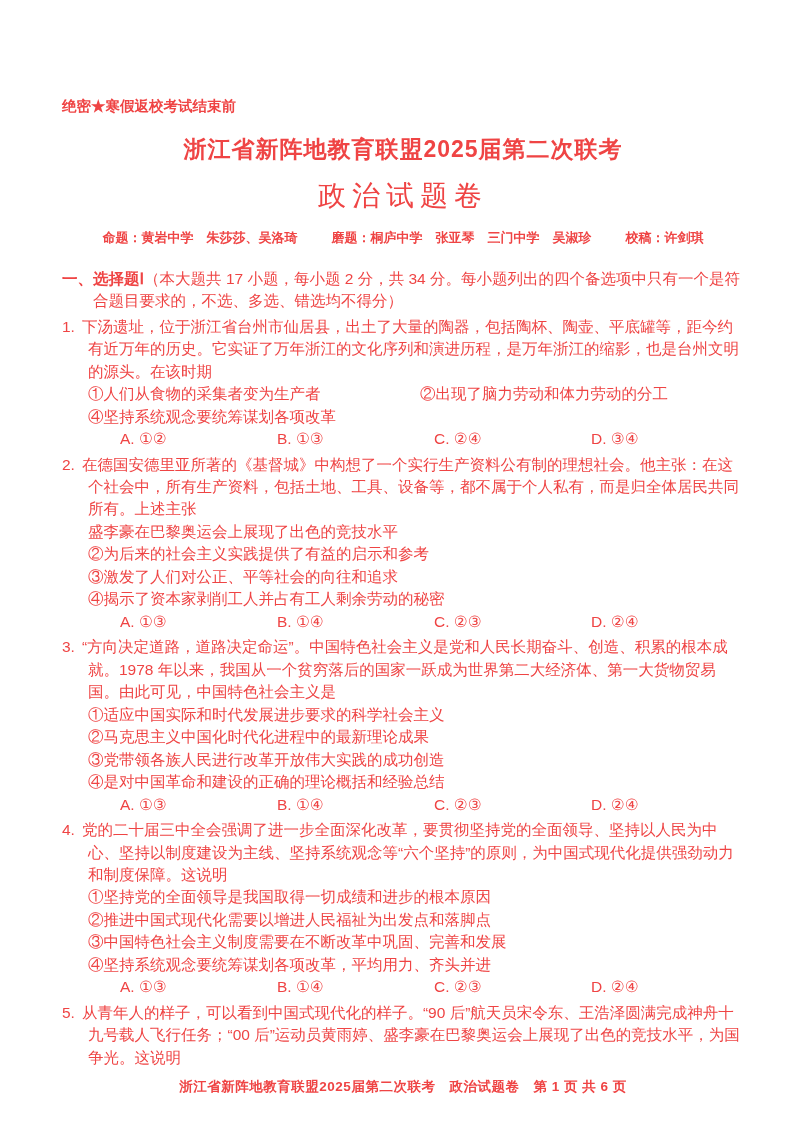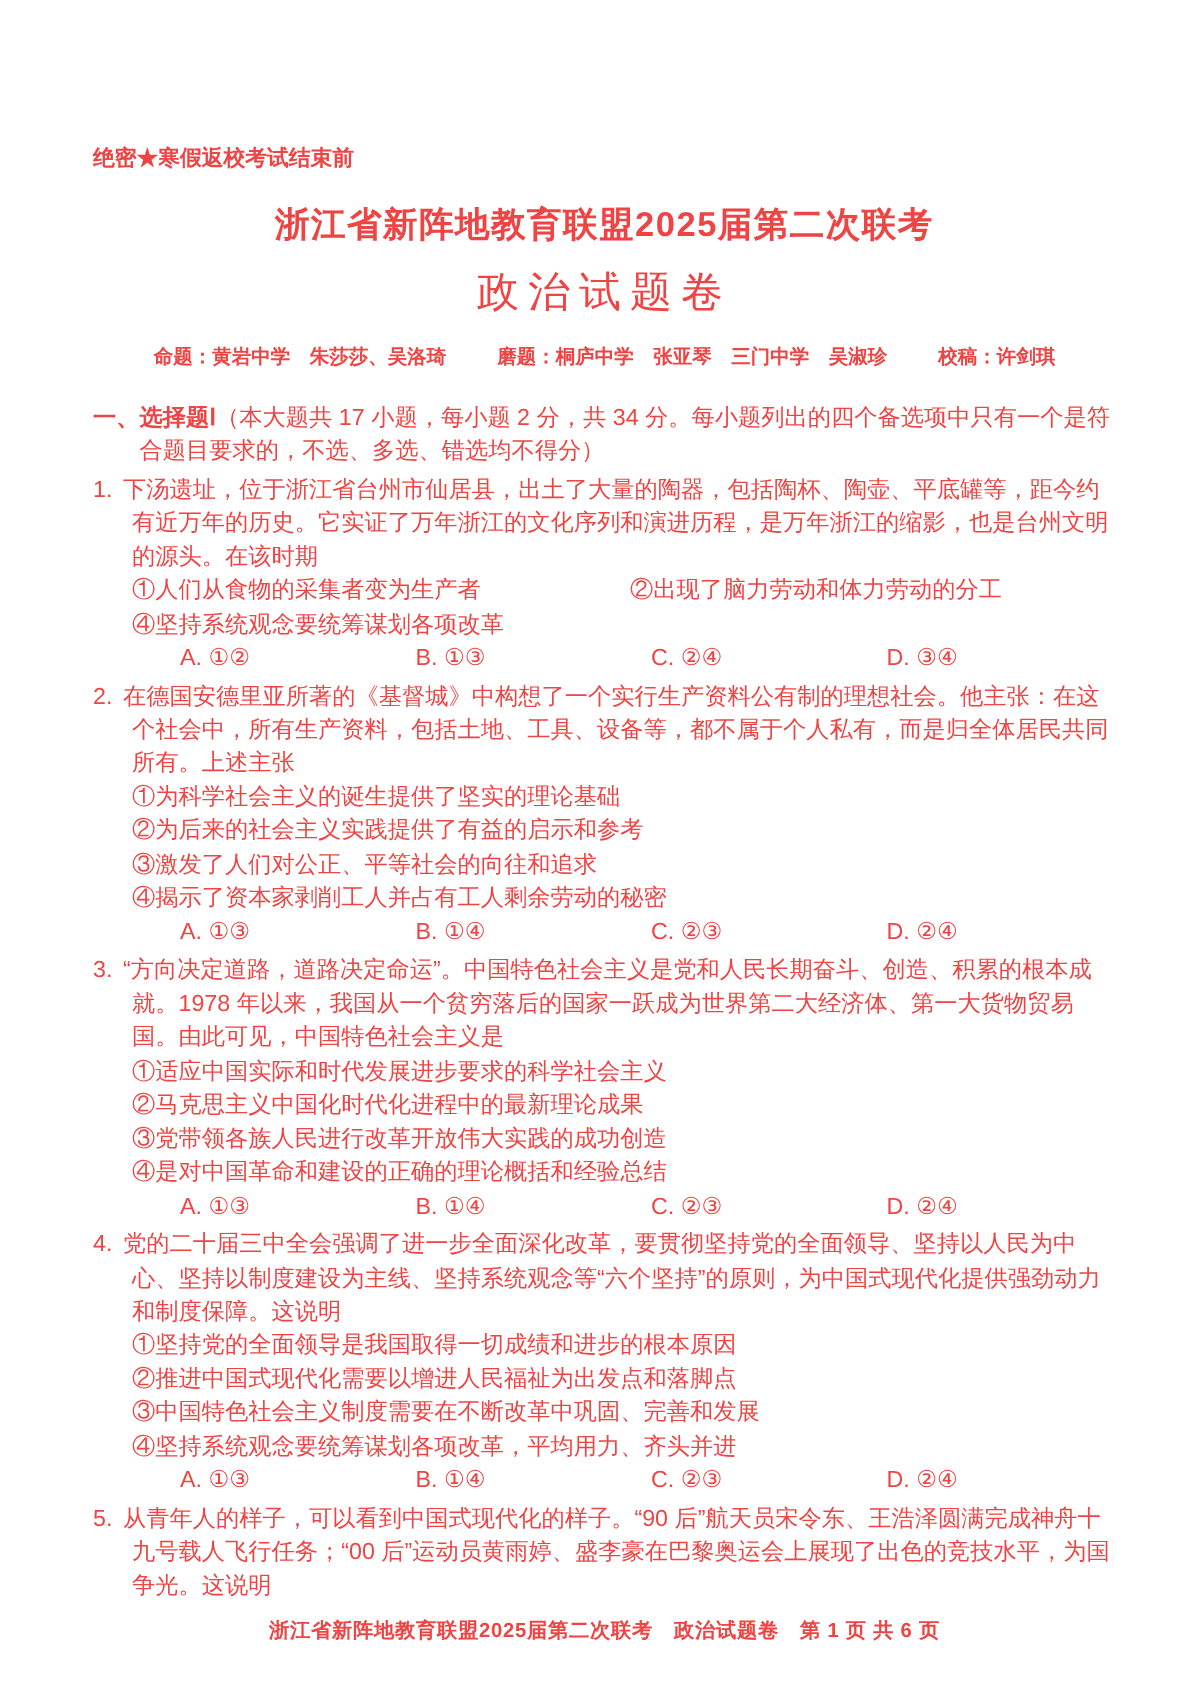--- a/index.html
+++ b/index.html
@@ -116,21 +116,21 @@
       <span>A. ①②</span>
       <span>B. ①③</span>
       <span>C. ②④</span>
       <span>D. ③④</span>
     </div>
   </div>
 
   <div class="question">
     <p class="q-stem"><span class="q-num">2.</span><span>在德国安德里亚所著的《基督城》中构想了一个实行生产资料公有制的理想社会。他主张：在这个社会中，所有生产资料，包括土地、工具、设备等，都不属于个人私有，而是归全体居民共同所有。上述主张</span></p>
     <div class="q-options list">
-      <span>①为科学社会主义的诞生提供了坚实的理论基础</span>
+      <span>盛李豪在巴黎奥运会上展现了出色的竞技水平</span>
       <span>②为后来的社会主义实践提供了有益的启示和参考</span>
       <span>③激发了人们对公正、平等社会的向往和追求</span>
       <span>④揭示了资本家剥削工人并占有工人剩余劳动的秘密</span>
     </div>
     <div class="q-choices">
       <span>A. ①③</span>
       <span>B. ①④</span>
       <span>C. ②③</span>
       <span>D. ②④</span>
     </div>

